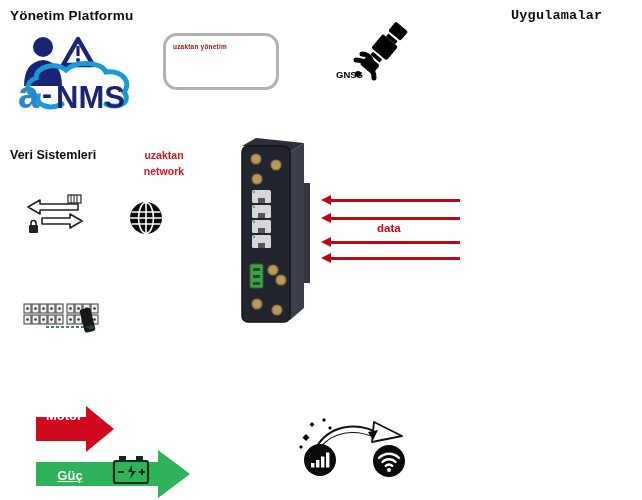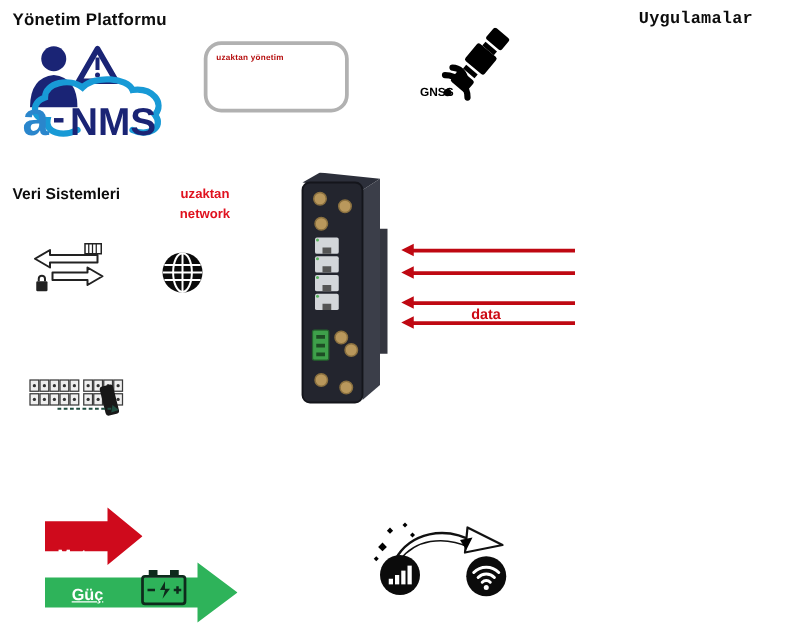--- a/index.html
+++ b/index.html
@@ -22,21 +22,21 @@
     position:absolute;left:129px;top:147px;width:70px;text-align:center;
     color:#e0111e;font-weight:bold;font-size:10.5px;line-height:16px;
   }
   .net-status span{display:block;}
   .dline{position:absolute;left:330px;width:130px;height:3px;background:#bf0812;}
   .dline .head{
     position:absolute;left:-9px;top:-4px;width:0;height:0;
     border-top:5px solid transparent;border-bottom:5px solid transparent;
     border-right:10px solid #bf0812;
   }
-  .data-label{position:absolute;left:377px;top:222px;font-size:11.5px;font-weight:bold;color:#cc0a14;margin-top:24px;}
+  .data-label{position:absolute;left:377px;top:222px;font-size:11.5px;font-weight:bold;color:#cc0a14;}
   .arrow-label{position:absolute;color:#ffffff;font-weight:bold;font-size:13px;text-align:center;}
   .io-card{position:absolute;left:294px;top:414px;width:120px;height:78px;background:#ffffff;}
 </style>
 </head>
 <body>
 
 <div class="stage">
 
   <div class="hdr" style="left:10px;top:8px;">Yönetim Platformu</div>
   <div class="hdr" style="left:511px;top:8px;font-family:Liberation Mono, monospace;">Uygulamalar</div>
@@ -190,21 +190,21 @@
     <g transform="rotate(-14 66 20)">
       <rect x="60" y="8" width="11" height="24" rx="2.5" fill="#181818"></rect>
     </g>
     <path d="M24,27 H68" stroke="#1f4d40" stroke-width="1.6" stroke-dasharray="3,2" fill="none"></path>
     <path d="M68,24 l5,4 -6,2 Z" fill="#1f4d40"></path>
   </svg>
 
   <svg class="abs" style="left:36px;top:404px;" width="78" height="50" viewBox="0 0 78 50">
     <polygon points="0,13 50,13 50,2 78,25 50,48 50,37 0,37" fill="#cf0a1c"></polygon>
   </svg>
-  <div class="arrow-label" style="left:40px;top:437px;width:48px;">Motor</div>
+  <div class="arrow-label" style="left:40px;top:408px;width:48px;">Motor</div>
 
   <svg class="abs" style="left:36px;top:448px;" width="154" height="52" viewBox="0 0 154 52">
     <polygon points="0,14 122,14 122,2 154,26 122,50 122,38 0,38" fill="#2eb35a"></polygon>
     <g>
       <rect x="78" y="13" width="34" height="22" rx="2" fill="none" stroke="#0e2b1c" stroke-width="2.2"></rect>
       <rect x="83" y="8" width="7" height="5" fill="#0e2b1c"></rect>
       <rect x="100" y="8" width="7" height="5" fill="#0e2b1c"></rect>
       <line x1="82" y1="24" x2="88" y2="24" stroke="#0e2b1c" stroke-width="2"></line>
       <path d="M96,17 l-4,7 h4 l-2,7 6,-8 h-4 z" fill="#0e2b1c"></path>
       <line x1="103" y1="24" x2="109" y2="24" stroke="#0e2b1c" stroke-width="2"></line>

